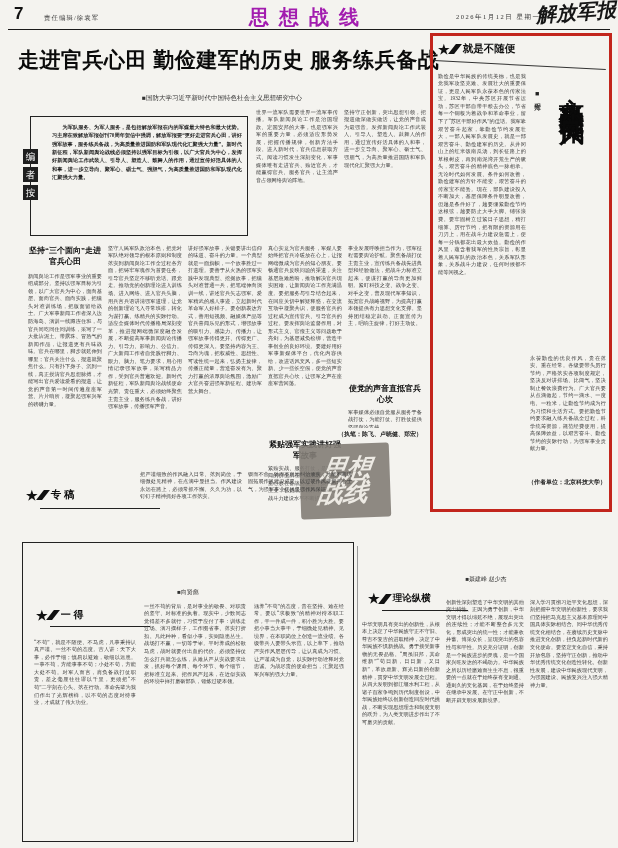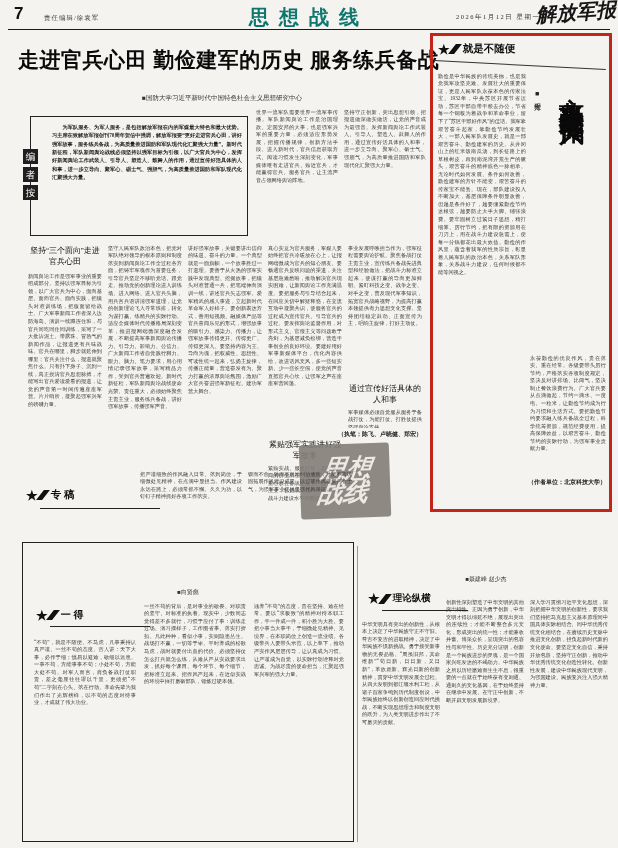--- a/index.html
+++ b/index.html
@@ -3,33 +3,33 @@
 <meta charset="utf-8">
 <style>
   html,body{margin:0;padding:0;background:#d9d8d4;}
   .page{position:relative;width:618px;height:848px;margin:0 auto;background:#f4f3ef;
         font-family:"Liberation Serif",serif;color:#222;overflow:hidden;}
   .abs{position:absolute;}
   
   #pgnum{left:14px;top:4px;font:bold 17px "Liberation Sans",sans-serif;color:#111;}
   #editor{left:44px;top:14px;font-size:6.5px;color:#444;letter-spacing:1px;}
   #secttl{left:0;right:0;top:4px;text-align:center;font-weight:bold;font-size:20px;
-          font-family:"Liberation Sans",sans-serif;letter-spacing:10px;color:#0f766e;}
+          font-family:"Liberation Sans",sans-serif;letter-spacing:10px;color:#a21caf;}
   #hdate{left:456px;top:13px;font-size:6.5px;letter-spacing:1.5px;color:#333;}
   #masthead{left:536px;top:-1px;font-style:italic;font-weight:bold;font-size:20px;
             font-family:"DejaVu Serif",serif;transform:rotate(-4deg);color:#161616;}
   #hrule{left:8px;top:29px;width:602px;border-top:1.5px solid #1a1a1a;height:0;}
   
   .tw{position:absolute;overflow:hidden;}
   .t{font-size:10.4px;line-height:1.45;text-align:justify;color:#3b3b3b;
      transform:scale(.5);transform-origin:0 0;width:200%;word-break:break-all;
      font-family:"Liberation Serif",serif;}
   .t.bold{font-weight:bold;color:#1e1e1e;line-height:1.62;text-indent:2em;}
   .subhd{position:absolute;text-align:center;font-family:"Liberation Sans",sans-serif;
-         font-weight:normal;font-size:8px;line-height:1.35;color:#0d0d0d;}
+         font-weight:bold;font-size:8px;line-height:1.35;color:#0d0d0d;}
   .attrline{position:absolute;font-size:6px;color:#222;text-align:right;font-weight:bold;}
   
   #lead-hl{left:18px;top:46px;width:408px;text-align:center;font-weight:bold;font-size:21px;
            font-family:"Liberation Sans",sans-serif;color:#0a0a0a;letter-spacing:.5px;white-space:nowrap;}
   #lead-by{left:18px;top:94px;width:408px;text-align:center;font-size:6.5px;color:#333;}
   #note-box{left:30px;top:116px;width:218px;height:120px;border:1.2px solid #222;box-sizing:border-box;}
   .note-sq{position:absolute;width:15px;height:15px;background:#1f1f1f;color:#fff;
            font-size:9.5px;line-height:15px;text-align:center;font-family:"Liberation Sans",sans-serif;}
   
   #seal{left:300px;top:444px;width:90px;height:74px;background:#837e77;border-radius:3px;
@@ -102,21 +102,21 @@
   <div class="tw" style="left:268px;top:244px;width:74px;height:192px;">
     <div class="t">真心实意为官兵服务，军媒人要始终把官兵冷暖放在心上，让报网端微成为官兵的知心朋友。要畅通官兵反映问题的渠道，关注基层急难愁盼，推动解决官兵现实困难，让新闻舆论工作充满温度。要把服务与引导结合起来，在回应关切中解疑释惑，在交流互动中凝聚共识，使服务官兵的过程成为宣传官兵、引导官兵的过程。要发挥舆论监督作用，对形式主义、官僚主义等问题敢于亮剑，为基层减负松绑，营造干事创业的良好环境。要建好用好军事新媒体平台，优化内容供给，改进话风文风，多一些短实新、少一些长空假，使党的声音直抵官兵心坎，让强军之声在座座军营回荡。</div>
   </div>
   <div class="subhd" style="left:268px;top:440px;width:74px;">紧贴强军实践讲好强军故事</div>
   <div class="tw" style="left:268px;top:464px;width:74px;height:74px;">
     <div class="t">紧贴实战、服务打仗，是军事新闻的价值所在。要把宣传报道的重心放在备战打仗上，聚焦主责主业，弘扬战斗精神，助推部队战斗力建设水平不断提升。</div>
   </div>
   <div class="tw" style="left:348px;top:244px;width:74px;height:138px;">
     <div class="t">事业发展呼唤担当作为，强军征程需要舆论护航。聚焦备战打仗主责主业，宣传练兵备战先进典型和经验做法，把战斗力标准立起来，使谋打赢的导向更加鲜明。紧盯科技之变、战争之变、对手之变，普及现代军事知识，拓宽官兵战略视野，为提高打赢本领提供有力思想文化支撑。坚持团结稳定鼓劲、正面宣传为主，唱响主旋律，打好主动仗。</div>
   </div>
-  <div class="subhd" style="left:348px;top:384px;width:74px;">通过宣传好活具体的人和事</div>
+  <div class="subhd" style="left:348px;top:384px;width:74px;">使党的声音直抵官兵心坎</div>
   <div class="tw" style="left:348px;top:408px;width:74px;height:20px;">
     <div class="t">军事媒体必须自觉服从服务于备战打仗，为能打仗、打胜仗提供坚强舆论支持。</div>
   </div>
   <div class="attrline" style="left:330px;top:430px;width:92px;">（执笔：陈飞、卢晓健、郑宏）</div>
 
   <div class="abs" id="seal">
     <div class="sl">
       <span>思想</span><br>
       <span>战线</span>
     </div>

